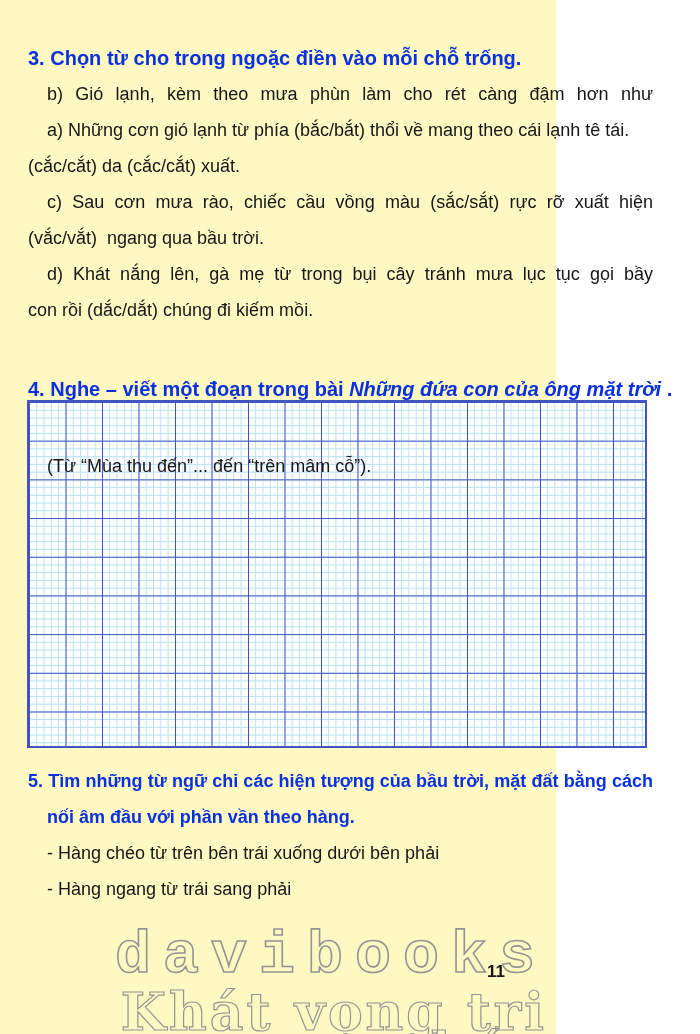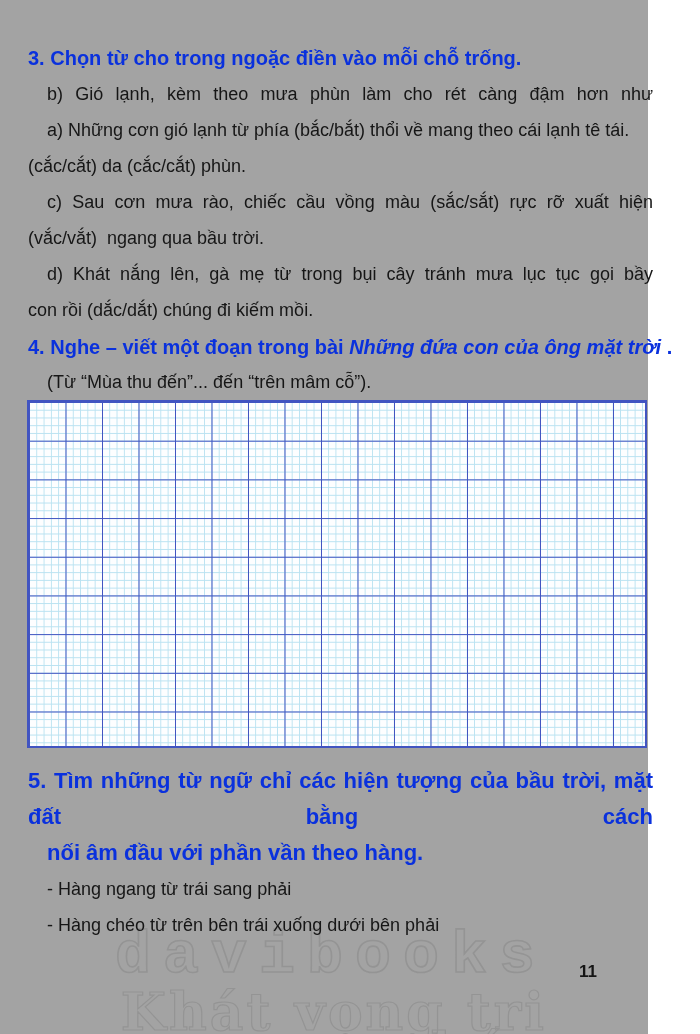--- a/index.html
+++ b/index.html
@@ -1,36 +1,36 @@
 <!DOCTYPE html>
 <html style="--heading-blue: #0a31dd; --text: #161616; --grid-major: #4154c1; --grid-fine: #b9e2f1; --watermark-gray: #949494;"><head>
 <meta charset="utf-8">
 <style>
   html,body{margin:0;padding:0;}
   body{
     width:700px;height:1034px;background:#ffffff;overflow:hidden;
     font-family:"Liberation Sans",sans-serif;color:var(--text,#161616);
   }
-  .sheet{position:relative;width:648px;height:1034px;background:#a3a3a3;}
+  .sheet{position:relative;width:556px;height:1034px;background:#fef9c3;}
 
   
   section{position:absolute;left:28px;width:625px;z-index:2;}
   .ln{line-height:36px;font-size:18px;white-space:nowrap;margin:0;}
   .indent{text-indent:19px;}
   .stretch{white-space:normal;text-align:justify;text-align-last:justify;}
   .hblue{color:var(--heading-blue,#0a31dd);font-weight:bold;}
   .h20{font-size:20px;}
-  .h19{font-size:22px;}
+  .h19{font-size:18px;}
   .ital{font-style:italic;}
   .sub{margin-left:19px;}
   .dash{margin-left:19px;}
 
   #ex3{top:40px;}
   #ex4{top:330px;}
-  #ex4 .ln{line-height:35px;}
+  #ex4 .ln{line-height:35px;margin-top:42px;}
   #ex5{top:763px;}
 
   
   #grid{
     position:absolute;left:27px;top:400px;width:620px;height:348px;
     box-sizing:border-box;z-index:1;
     border:2px solid var(--grid-major,#4154c1);
     background-color:#fdfeff;
     background-image:
       linear-gradient(to right, var(--grid-major,#4154c1) 1.4px, transparent 1.4px),
@@ -68,39 +68,39 @@
 </style>
 </head>
 <body>
 
 <div class="sheet">
 
   <section id="ex3">
     <p class="ln h20 hblue">3. Chọn từ cho trong ngoặc điền vào mỗi chỗ trống.</p>
     <p class="ln indent stretch">b) Gió lạnh, kèm theo mưa phùn làm cho rét càng đậm hơn như</p>
     <p class="ln indent">a) Những cơn gió lạnh từ phía (bắc/bắt) thổi về mang theo cái lạnh tê tái.</p>
-    <p class="ln">(cắc/cắt) da (cắc/cắt) phùn.</p>
+    <p class="ln">(cắc/cắt) da (cắc/cắt) xuất.</p>
     <p class="ln indent stretch">c) Sau cơn mưa rào, chiếc cầu vồng màu (sắc/sắt) rực rỡ xuất hiện</p>
     <p class="ln">(vắc/vắt)&nbsp; ngang qua bầu trời.</p>
     <p class="ln indent stretch">d) Khát nắng lên, gà mẹ từ trong bụi cây tránh mưa lục tục gọi bầy</p>
     <p class="ln">con rồi (dắc/dắt) chúng đi kiếm mồi.</p>
   </section>
 
   <section id="ex4">
     <p class="ln h20 hblue"><span>4. Nghe – viết một đoạn trong bài </span><span class="ital">Những đứa con của ông mặt trời</span><span> .</span></p>
     <p class="ln sub">(Từ “Mùa thu đến”... đến “trên mâm cỗ”).</p>
   </section>
 
   <div id="grid"></div>
 
   <section id="ex5">
     <p class="ln h19 hblue stretch">5. Tìm những từ ngữ chỉ các hiện tượng của bầu trời, mặt đất bằng cách</p>
     <p class="ln h19 hblue sub">nối âm đầu với phần vần theo hàng.</p>
+    <p class="ln dash">- Hàng chéo từ trên bên trái xuống dưới bên phải</p>
     <p class="ln dash">- Hàng ngang từ trái sang phải</p>
-    <p class="ln dash">- Hàng chéo từ trên bên trái xuống dưới bên phải</p>
   </section>
 
   <div id="watermark">
     <div id="wm-line1">davibooks</div>
     <div id="wm-line2">Khát vọng tri thức</div>
   </div>
 
   <div id="pagenum">11</div>
 
 </div>

